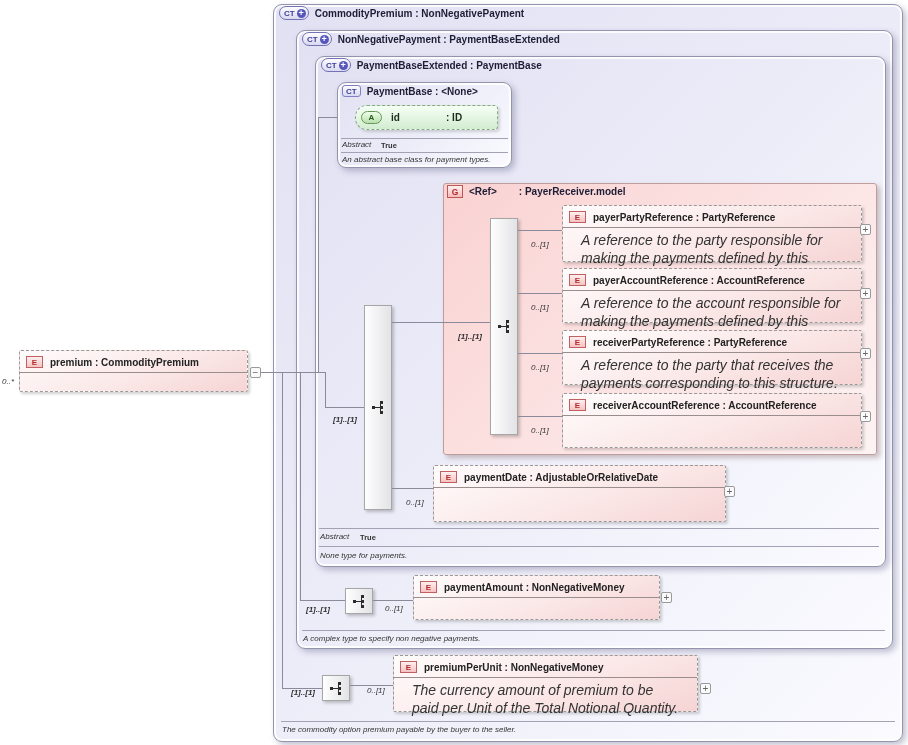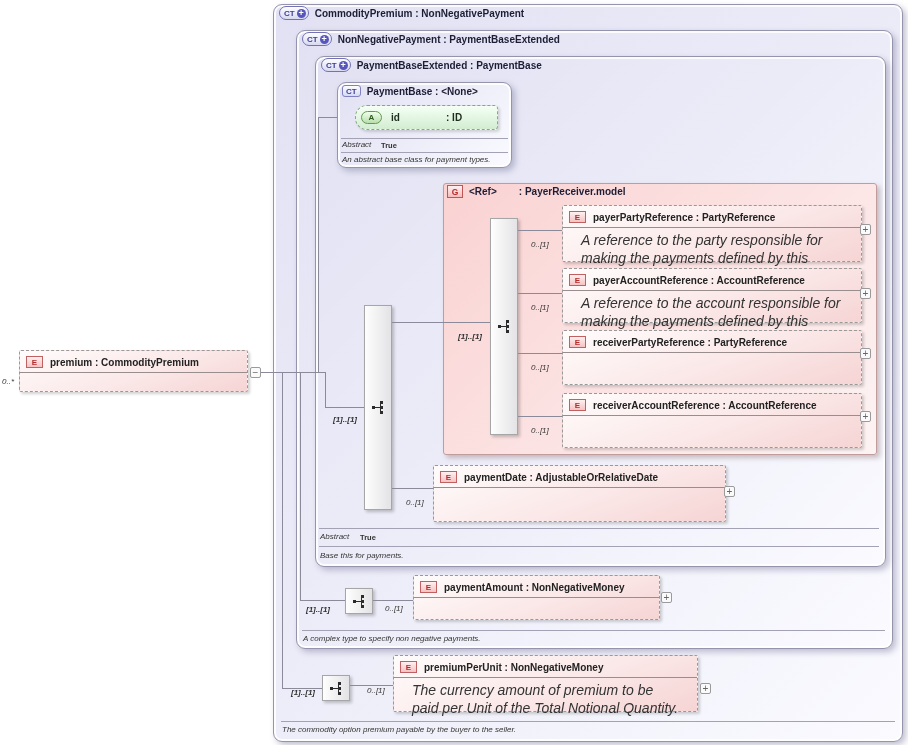--- a/index.html
+++ b/index.html
@@ -106,21 +106,21 @@
   <div class="rule" style="left:341px;top:138px;width:167px"></div>
   <span class="abst-l" style="left:342px;top:140px">Abstract</span>
   <span class="abst-v" style="left:381px;top:141px">True</span>
   <div class="rule" style="left:341px;top:152px;width:167px"></div>
   <span class="footnote" style="left:342px;top:155px">An abstract base class for payment types.</span>
 
   <div class="rule" style="left:319px;top:528px;width:560px"></div>
   <span class="abst-l" style="left:320px;top:532px">Abstract</span>
   <span class="abst-v" style="left:360px;top:533px">True</span>
   <div class="rule" style="left:319px;top:546px;width:560px"></div>
-  <span class="footnote" style="left:320px;top:551px">Base this for payments.</span>
+  <span class="footnote" style="left:320px;top:551px">None type for payments.</span>
 
   <div class="rule" style="left:302px;top:630px;width:583px"></div>
   <span class="footnote" style="left:303px;top:634px">A complex type to specify non negative payments.</span>
 
   <div class="rule" style="left:281px;top:721px;width:614px"></div>
   <span class="footnote" style="left:282px;top:725px">The commodity option premium payable by the buyer to the seller.</span>
 
   <div class="grpbox" style="left:443px;top:183px;width:434px;height:272px"></div>
   <div class="hdr" style="left:447px;top:185px">
     <span class="badge-g">G</span>
@@ -190,20 +190,21 @@
     </div>
     <div class="enote">A reference to the account responsible for making the payments defined by this structure.</div>
   </div>
   <div class="xp" style="left:860px;top:288px">+</div>
 
   <div class="elem" style="left:562px;top:330px;width:300px;height:55px">
     <div class="ehead">
       <span class="badge-e">E</span>
       <span>receiverPartyReference : PartyReference</span>
     </div>
+    <div class="enote">A reference to the party that receives the payments corresponding to this structure.</div>
   </div>
   <div class="xp" style="left:860px;top:348px">+</div>
 
   <div class="elem" style="left:562px;top:393px;width:300px;height:55px">
     <div class="ehead">
       <span class="badge-e">E</span>
       <span>receiverAccountReference : AccountReference</span>
     </div>
   </div>
   <div class="xp" style="left:860px;top:411px">+</div>

